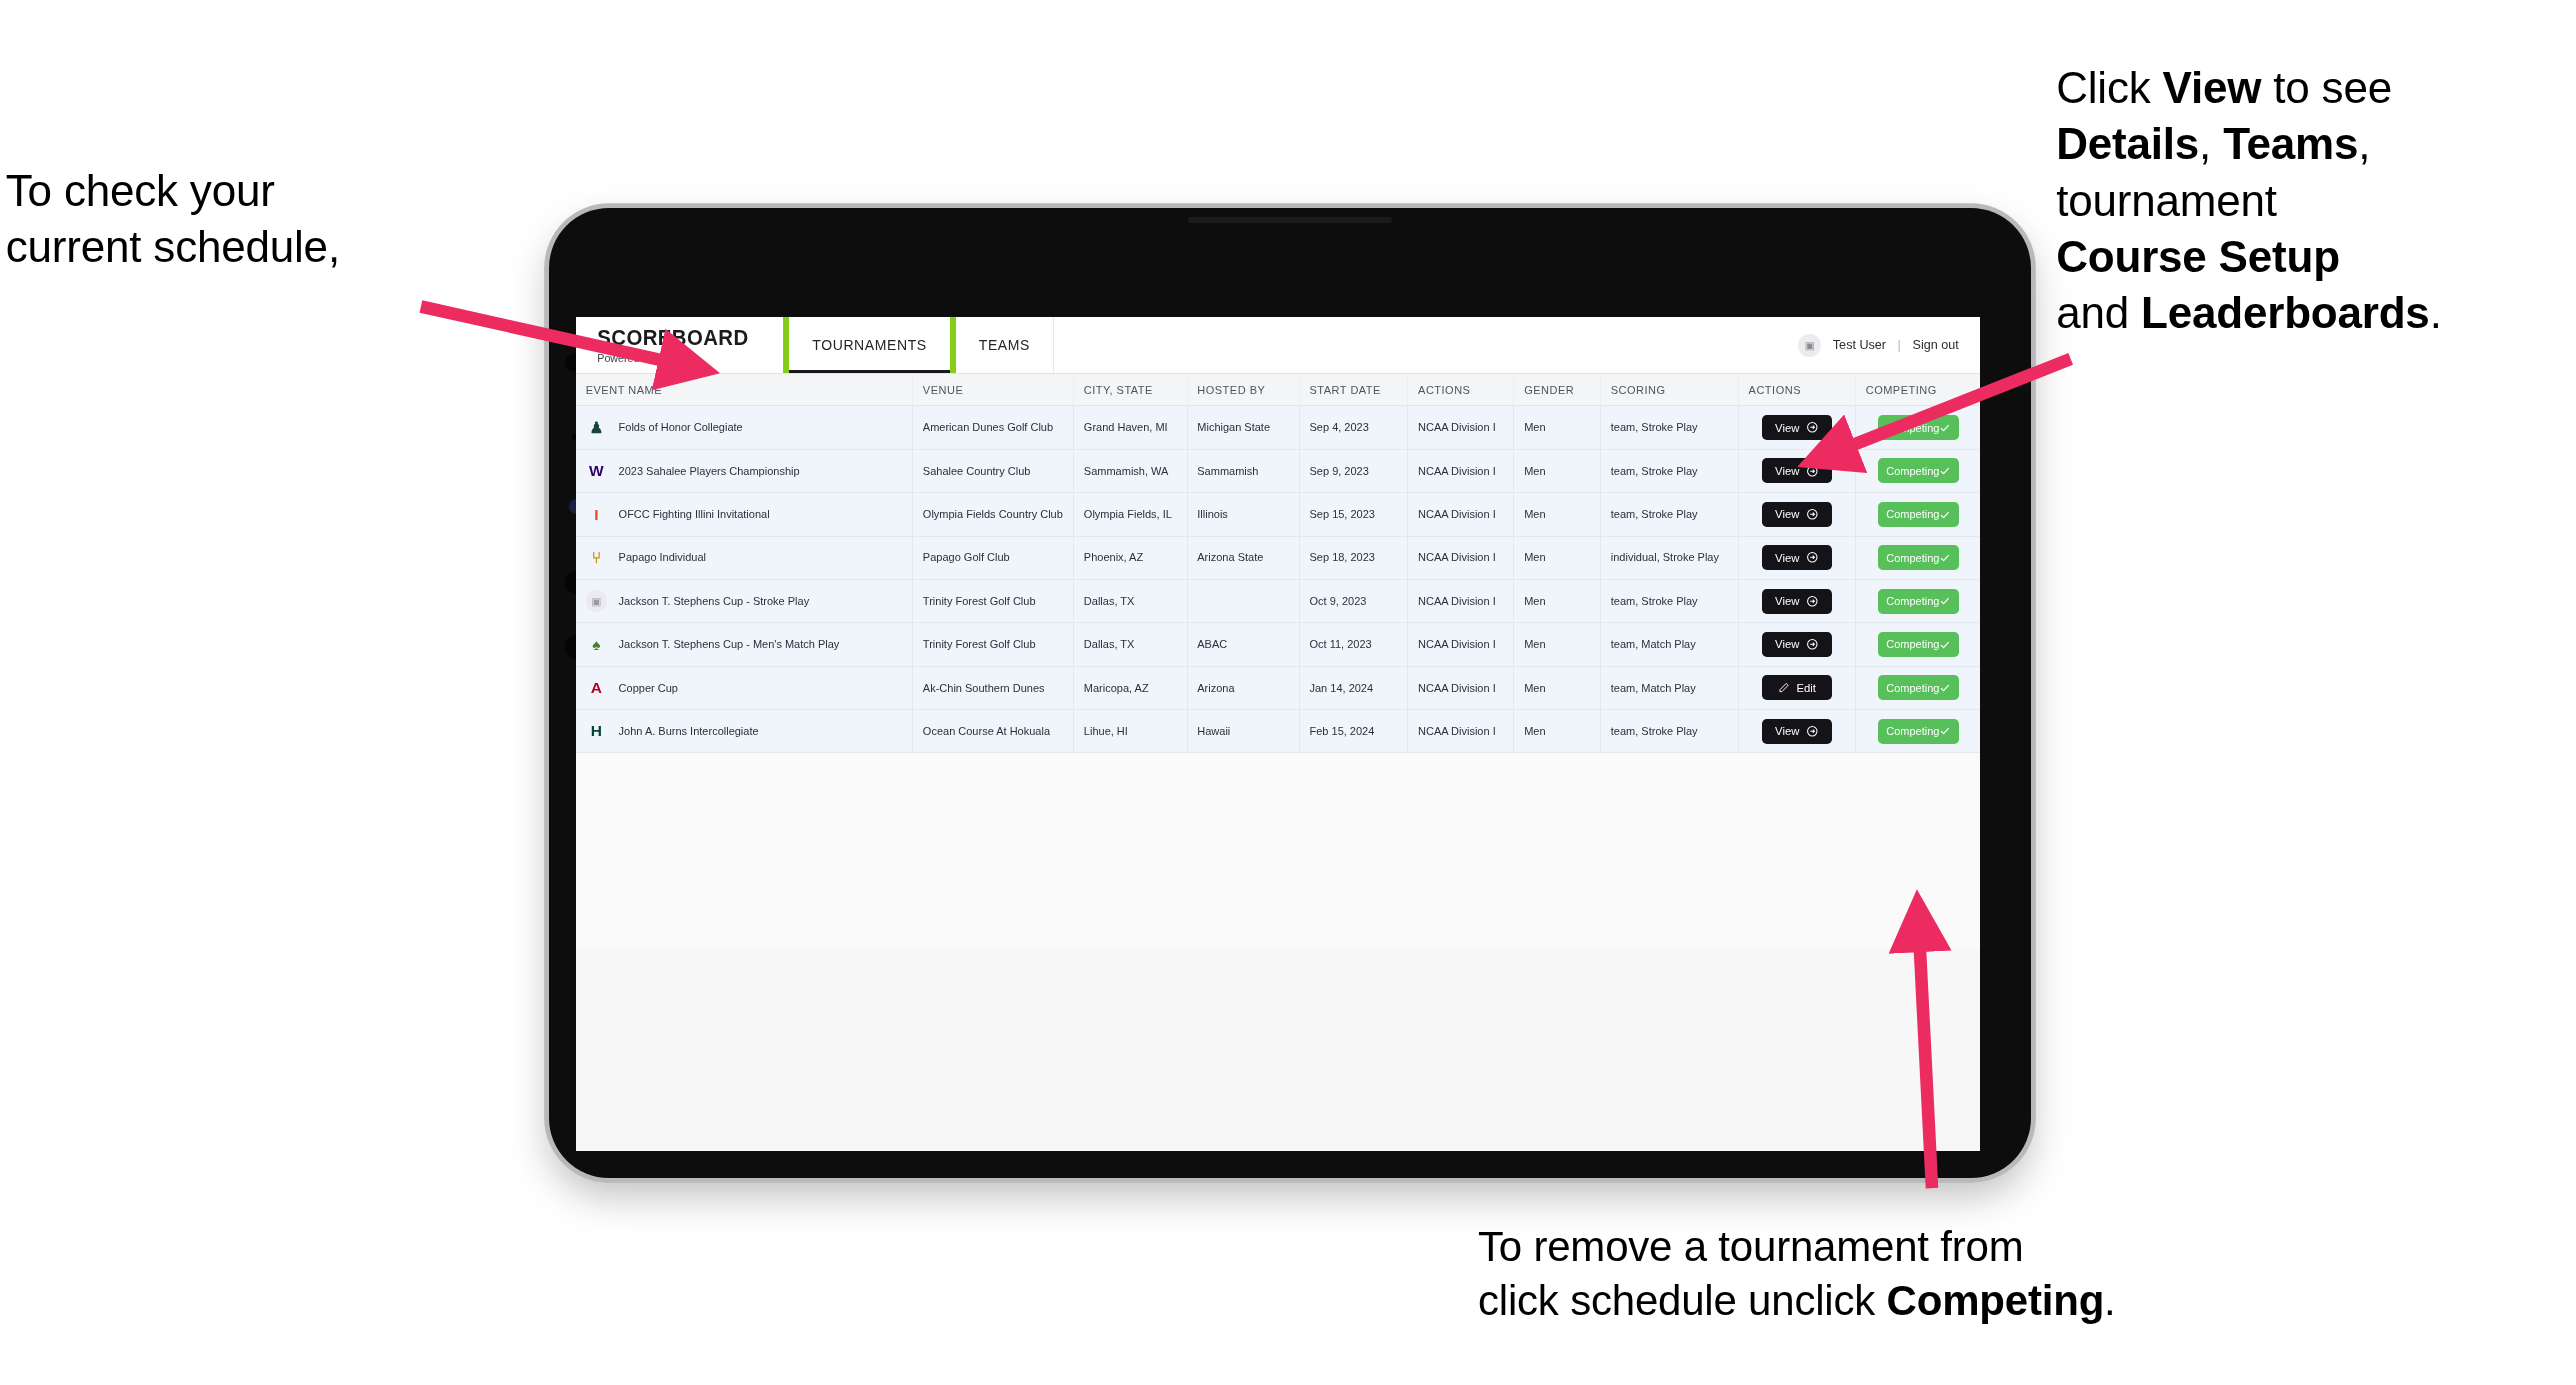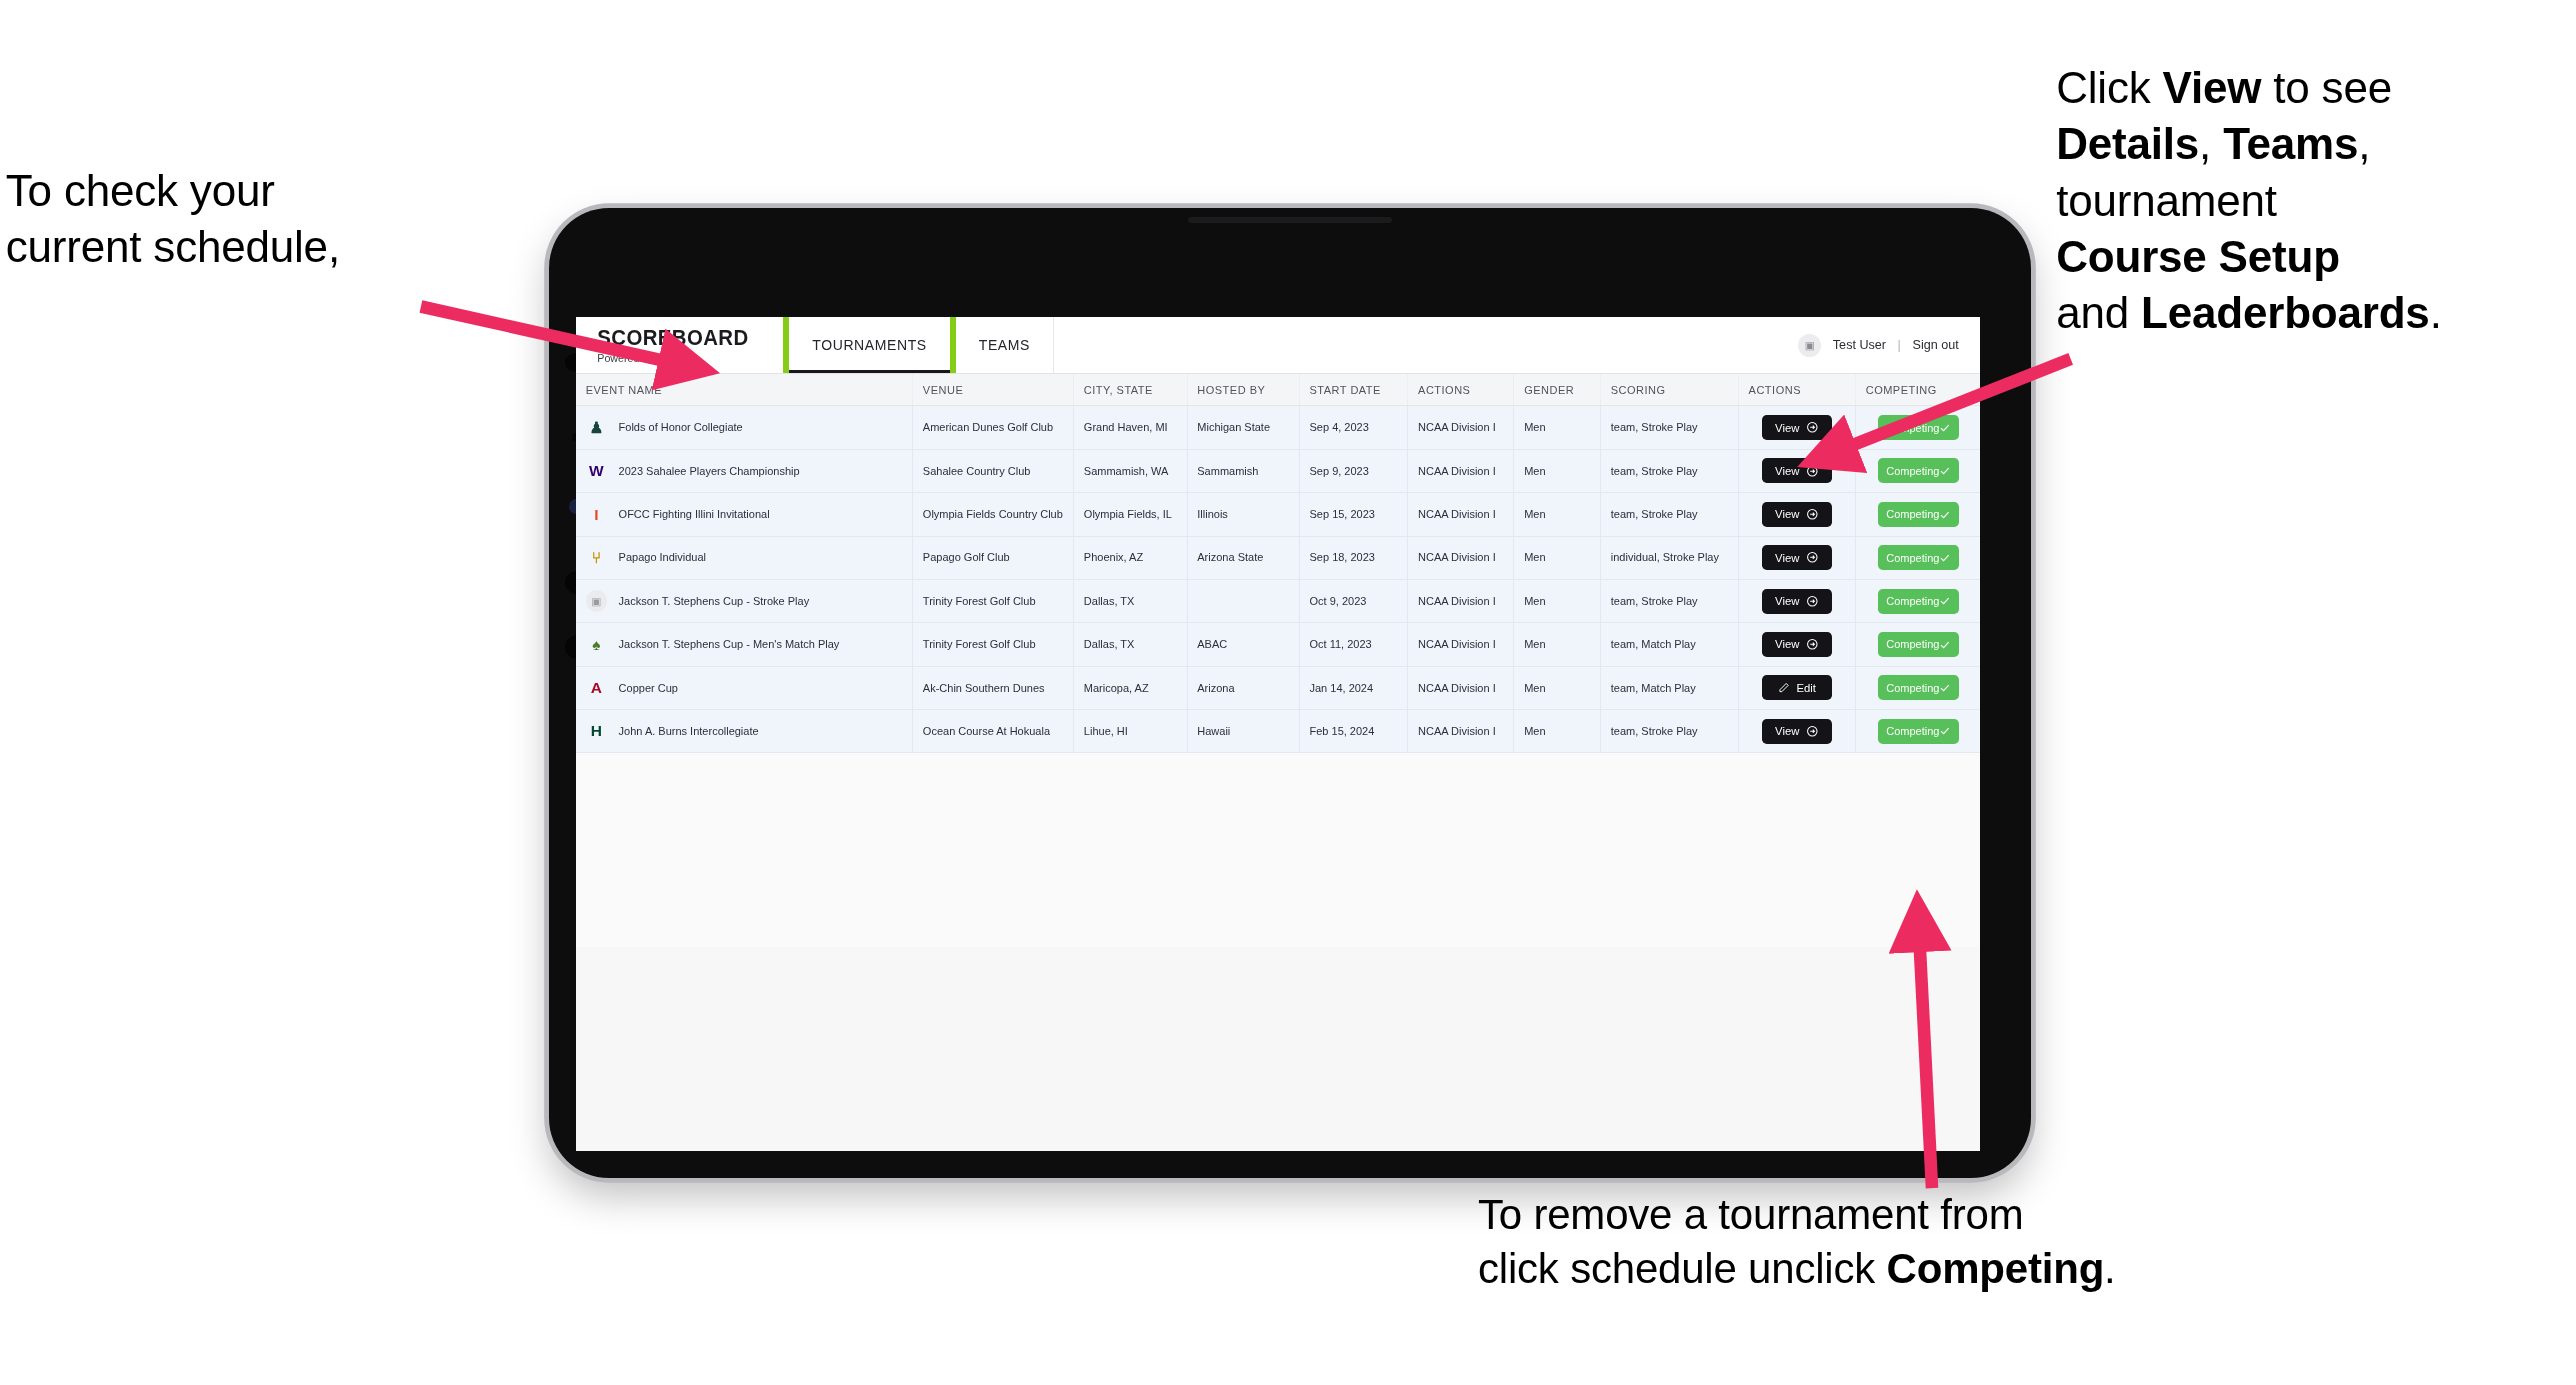--- a/index.html
+++ b/index.html
@@ -17,21 +17,21 @@
     color:#000;
     font-family:"Liberation Sans", sans-serif;
     font-weight:400;
     line-height:1.28;
     letter-spacing:-0.2px;
   }
   .annot b{font-weight:700;}
 
   #annot-left{ left:5.8px;  top:163px; font-size:44px; width:456px; }
   #annot-right{ right:5.8px; top:60px;  font-size:44px; width:514px; text-align:left;}
-  #annot-bottom{ left:1478px; top:1188px; font-size:42px; width:970px;}
+  #annot-bottom{ left:1478px; top:1220px; font-size:42px; width:970px;}
 
   .arrow-svg{position:absolute;top:0;left:0;width:2576px;height:1386px;pointer-events:none;}
 
   
   #device{
     position:absolute;
     left:549px; top:208px;
     width:1482px; height:970px;
     background:#0d0d0e;
     border-radius:60px;

